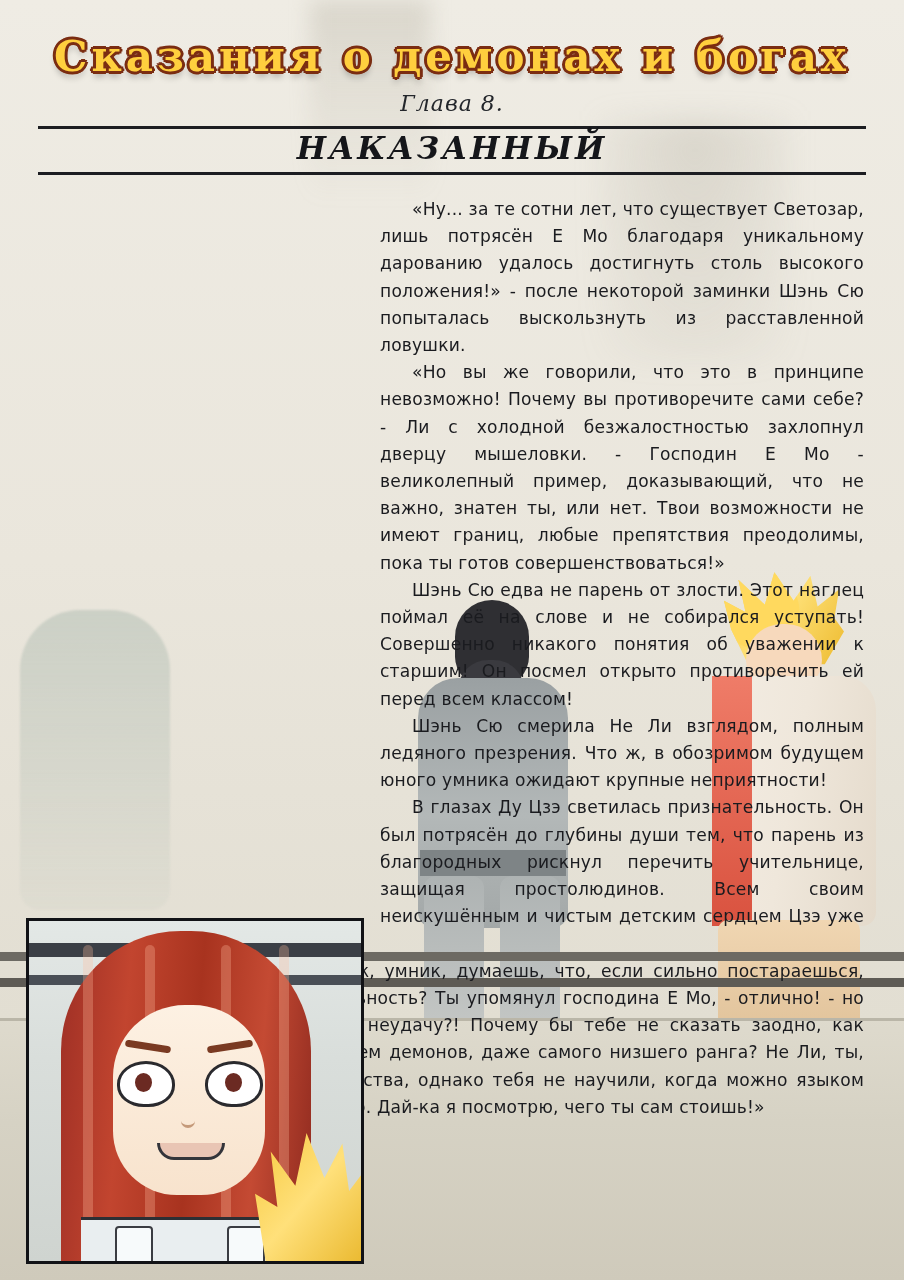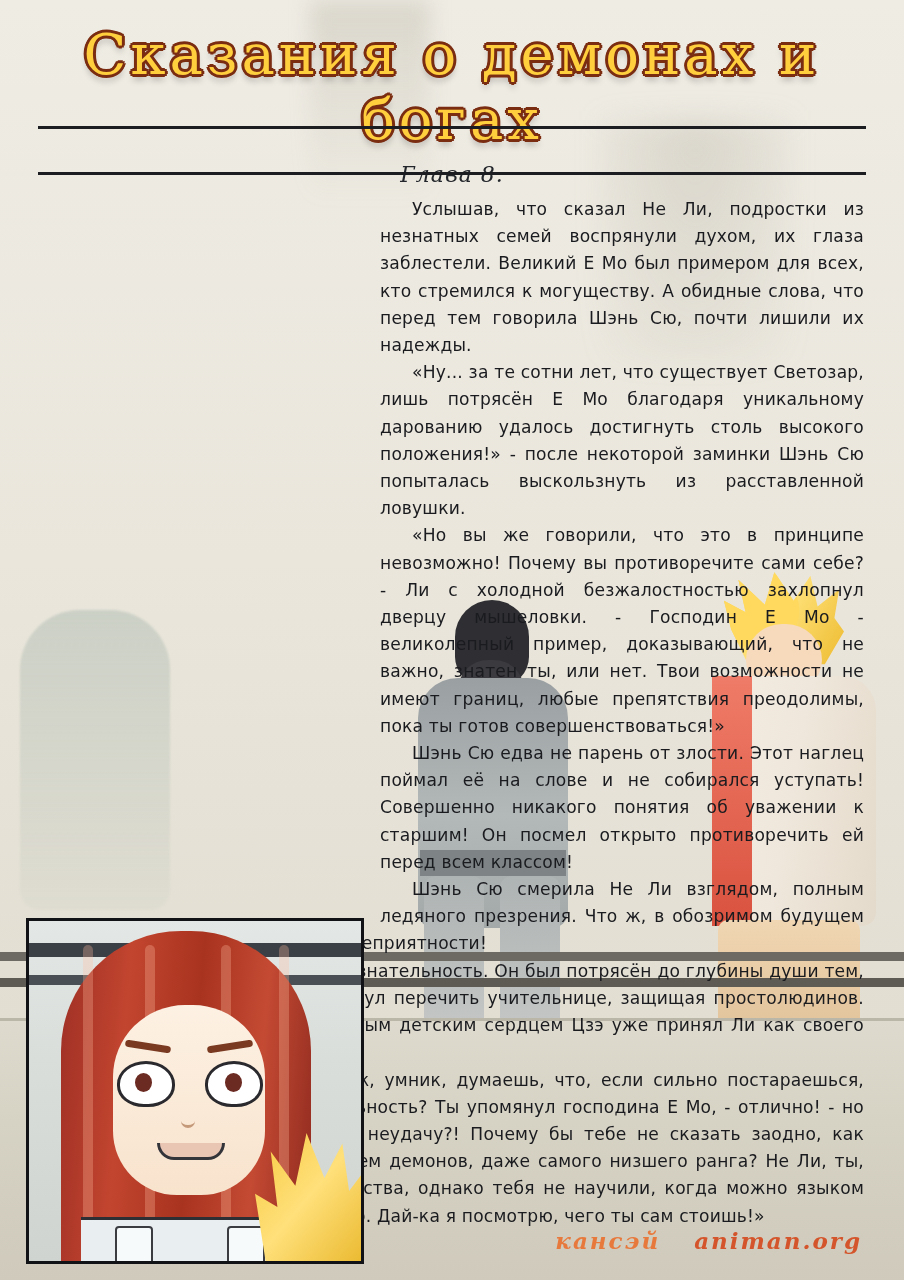--- a/index.html
+++ b/index.html
@@ -150,31 +150,31 @@
   }
 
   
   .title-block {
     position: absolute;
     left: 0; right: 0; top: 22px;
     text-align: center;
   }
   .series-title {
     font-family: "DejaVu Serif", serif;
-    font-size: 56px;
-    font-weight: normal;
+    font-size: 42px;
+    font-weight: bold;
     letter-spacing: 4px;
     color: #ffcf3e;
     text-shadow:
       -2px -2px 0 #7b2d12, 2px -2px 0 #7b2d12,
       -2px 2px 0 #7b2d12, 2px 2px 0 #7b2d12,
       0 3px 0 #7b2d12, 3px 0 0 #7b2d12,
       0 -3px 0 #7b2d12, -3px 0 0 #7b2d12,
       0 6px 6px rgba(0,0,0,0.25);
-    margin: 0;
+    margin: 10px;
   }
   .chapter-label {
     font-family: "DejaVu Serif", serif;
     font-size: 22px;
     font-style: italic;
     color: #23262b;
     margin-top: 10px;
     letter-spacing: 1px;
   }
   .rule {
@@ -359,25 +359,25 @@
     <div class="bar-rail two"></div>
     <div class="floor"></div>
     <div class="floor-line"></div>
   </div>
 
   <div class="title-block">
     <div class="series-title">Сказания о демонах и богах</div>
     <div class="chapter-label">Глава 8.</div>
   </div>
   <div class="rule top"></div>
+  <div class="chapter-title">НАКАЗАННЫЙ</div>
   <div class="rule bottom"></div>
 
   <div class="story">
     <div class="panel-float"></div>
-    <p>Услышав, что сказал Не Ли, подростки из  незнатных семей воспрянули духом, их глаза заблестели.  Великий Е Мо был примером для всех, кто стремился к могуществу.  А обидные слова, что  перед тем говорила Шэнь Сю, почти лишили их надежды.</p>
     <p>«Ну... за те сотни лет, что существует Светозар, лишь потрясён Е  Мо благодаря уникальному дарованию удалось достигнуть столь высокого положения!» - после некоторой заминки  Шэнь  Сю попыталась  выскользнуть из расставленной ловушки.</p>
     <p>«Но вы же говорили, что это в принципе невозможно!  Почему вы противоречите сами себе? - Ли с холодной безжалостностью захлопнул дверцу мышеловки. - Господин Е  Мо - великолепный пример, доказывающий, что не важно, знатен ты, или нет.  Твои возможности не имеют границ, любые препятствия преодолимы, пока ты готов совершенствоваться!»</p>
     <p>Шэнь Сю едва не парень  от злости.  Этот наглец  поймал её  на слове и не собирался уступать!  Совершенно никакого понятия об уважении к старшим!  Он посмел открыто противоречить ей перед всем классом!</p>
     <p>Шэнь  Сю  смерила  Не  Ли  взглядом,  полным  ледяного  презрения.  Что ж, в обозримом будущем юного умника ожидают крупные неприятности!</p>
     <p>В глазах Ду Цзэ светилась признательность.  Он был потрясён до глубины души  тем, что парень из благородных рискнул  перечить учительнице, защищая простолюдинов.  Всем своим неискушённым и  чистым  детским  сердцем  Цзэ уже принял Ли как своего друга.</p>
     <p>Шэнь Сю  усмехнулась: «Что ж, умник, думаешь, что, если сильно постараешься, сможешь изменить суровую реальность? Ты упомянул господина Е Мо, - отлично! - но сколько было тех, кто потерпел неудачу?! Почему бы тебе не сказать заодно, как трудно вообще стать Заклинателем демонов,  даже самого низшего ранга? Не Ли,  ты, вроде бы, из благородного семейства, однако тебя не научили, когда можно языком болтать, а когда и помолчать надо.  Дай-ка я посмотрю, чего ты сам стоишь!»</p>
   </div>
 
   <div class="inset-panel">
     <div class="ip-bg"></div>
@@ -398,18 +398,14 @@
     <div class="ip-pupil r"></div>
     <div class="ip-nose"></div>
     <div class="ip-mouth"></div>
     <div class="ip-collar">
       <div class="tab a"></div>
       <div class="tab b"></div>
     </div>
     <div class="ip-blond-head"></div>
   </div>
 
-  <div class="credits">
-    <span>кансэй</span>
-    <span class="site">animan.org</span>
-  </div>
 
 </div>
 
 </body></html>

